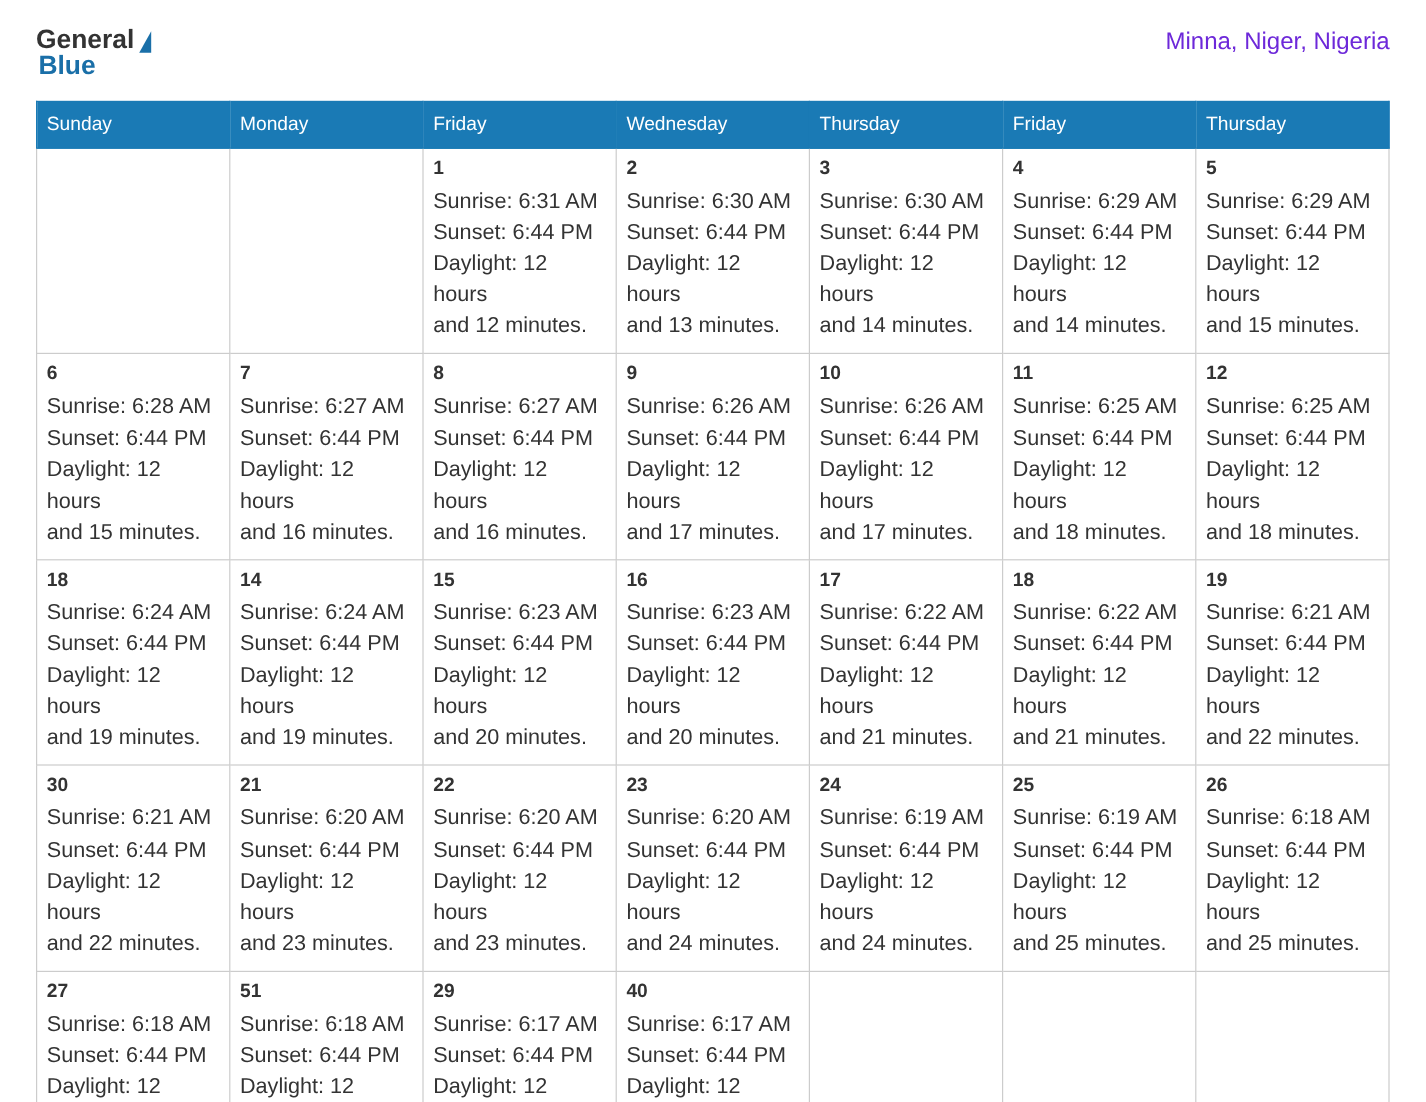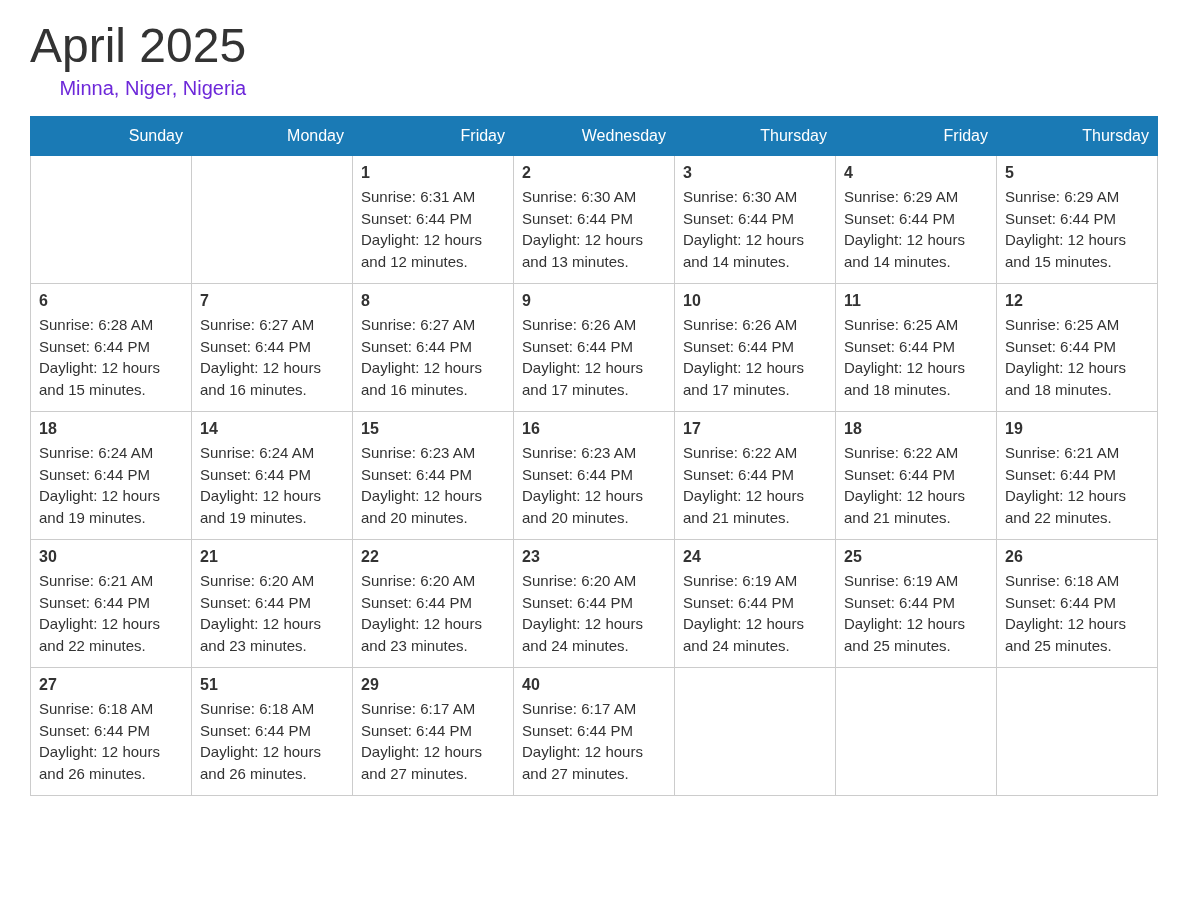--- a/index.html
+++ b/index.html
@@ -65,56 +65,62 @@
       width: 100%;
       border-collapse: collapse;
       table-layout: fixed;
     }
     .calendar-table thead tr th {
       background-color: #1a7ab5;
       color: #fff;
       padding: 10px 8px;
       font-size: 16px;
       font-weight: normal;
-      text-align: right;
+      text-align: left;
       border: 1px solid #1a7ab5;
     }
     .calendar-table tbody tr td {
       vertical-align: top;
       padding: 8px 8px 10px 8px;
       border: 1px solid #ccc;
       font-size: 13px;
       color: #333;
       height: 110px;
     }
     .day-number {
       font-size: 16px;
       font-weight: bold;
       color: #333;
       display: block;
       margin-bottom: 4px;
     }
     .day-info {
-      font-size: 15px;
+      font-size: 18px;
       color: #333;
       line-height: 1.45;
     }
     .empty-cell {
       background: #fff;
     }
     .row-border td {
       border-top: 2px solid #1a7ab5;
     }
   </style>
 </head>
 <body>
 
 <div class="header-area">
+  <div class="logo">
+    <div class="logo-text">
+      <span class="logo-general">General</span>
+        <span class="logo-triangle"></span>
+    </div>
+    <div class="logo-blue">Blue</div>
+  </div>
   <div class="title-area">
-    <div class="month-title">April 2025</div>
     <div class="location-title">Minna, Niger, Nigeria</div>
   </div>
 </div>
 
 <table class="calendar-table">
   <thead>
     <tr>
     <th>Sunday</th>
         <th>Monday</th>
         <th>Friday</th>

